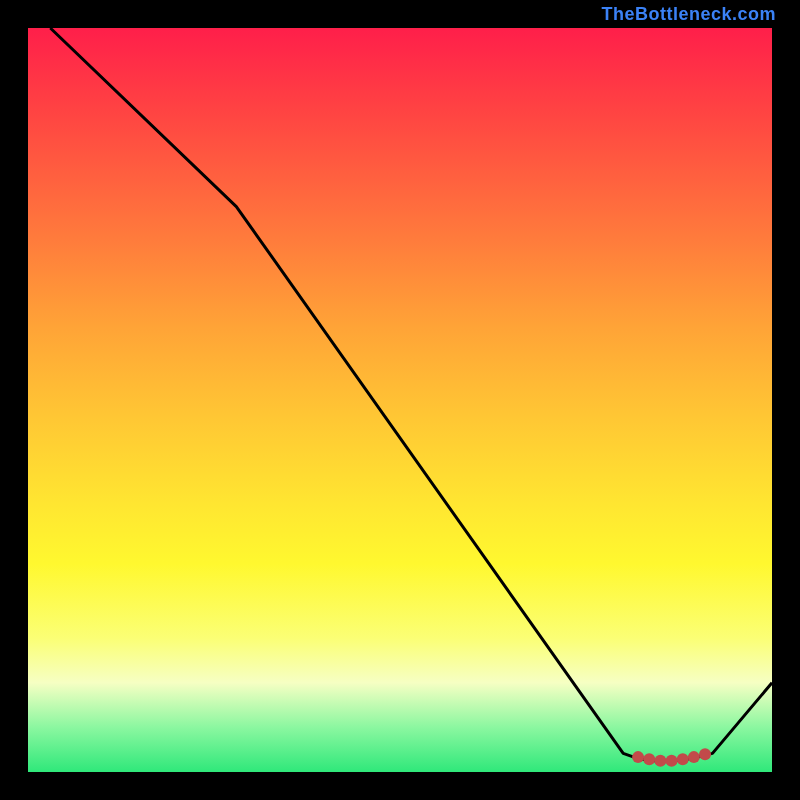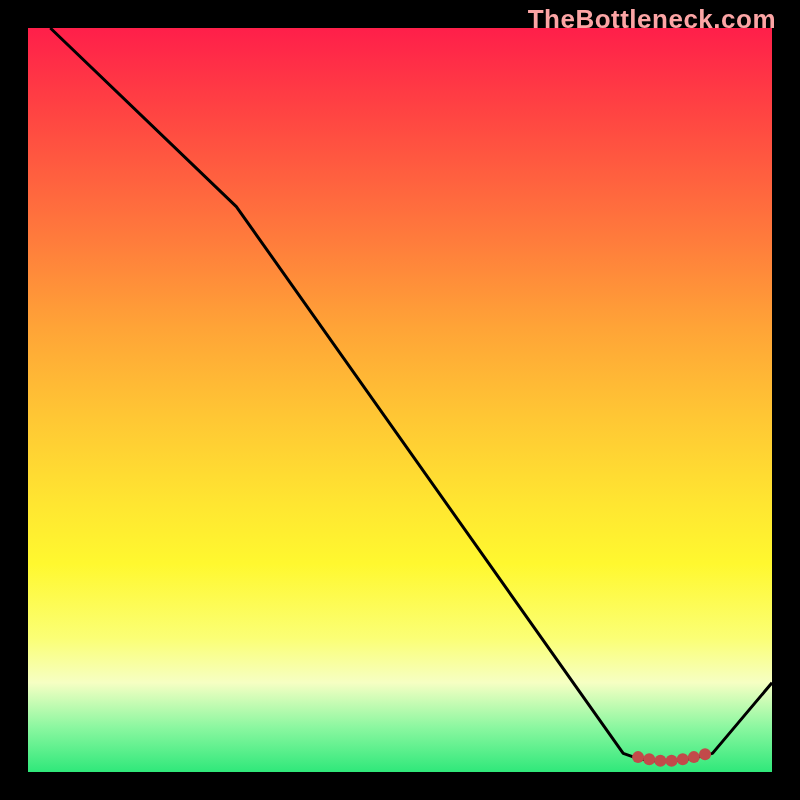--- a/index.html
+++ b/index.html
@@ -37,23 +37,23 @@
       #f6ffc3 88%,
       #8bf7a0 94%,
       #2fe87a 100%
     );
   }
   .watermark {
     position: absolute;
     top: 4px;
     right: 24px;
     font-family: Arial, Helvetica, sans-serif;
-    font-size: 26px;
+    font-size: 18px;
     font-weight: 600;
-    color: #fca5a5;
+    color: #3b82f6;
     letter-spacing: 0.5px;
   }
   svg.overlay {
     position: absolute;
     left: 0;
     top: 0;
     width: 744px;
     height: 744px;
     overflow: visible;
   }

